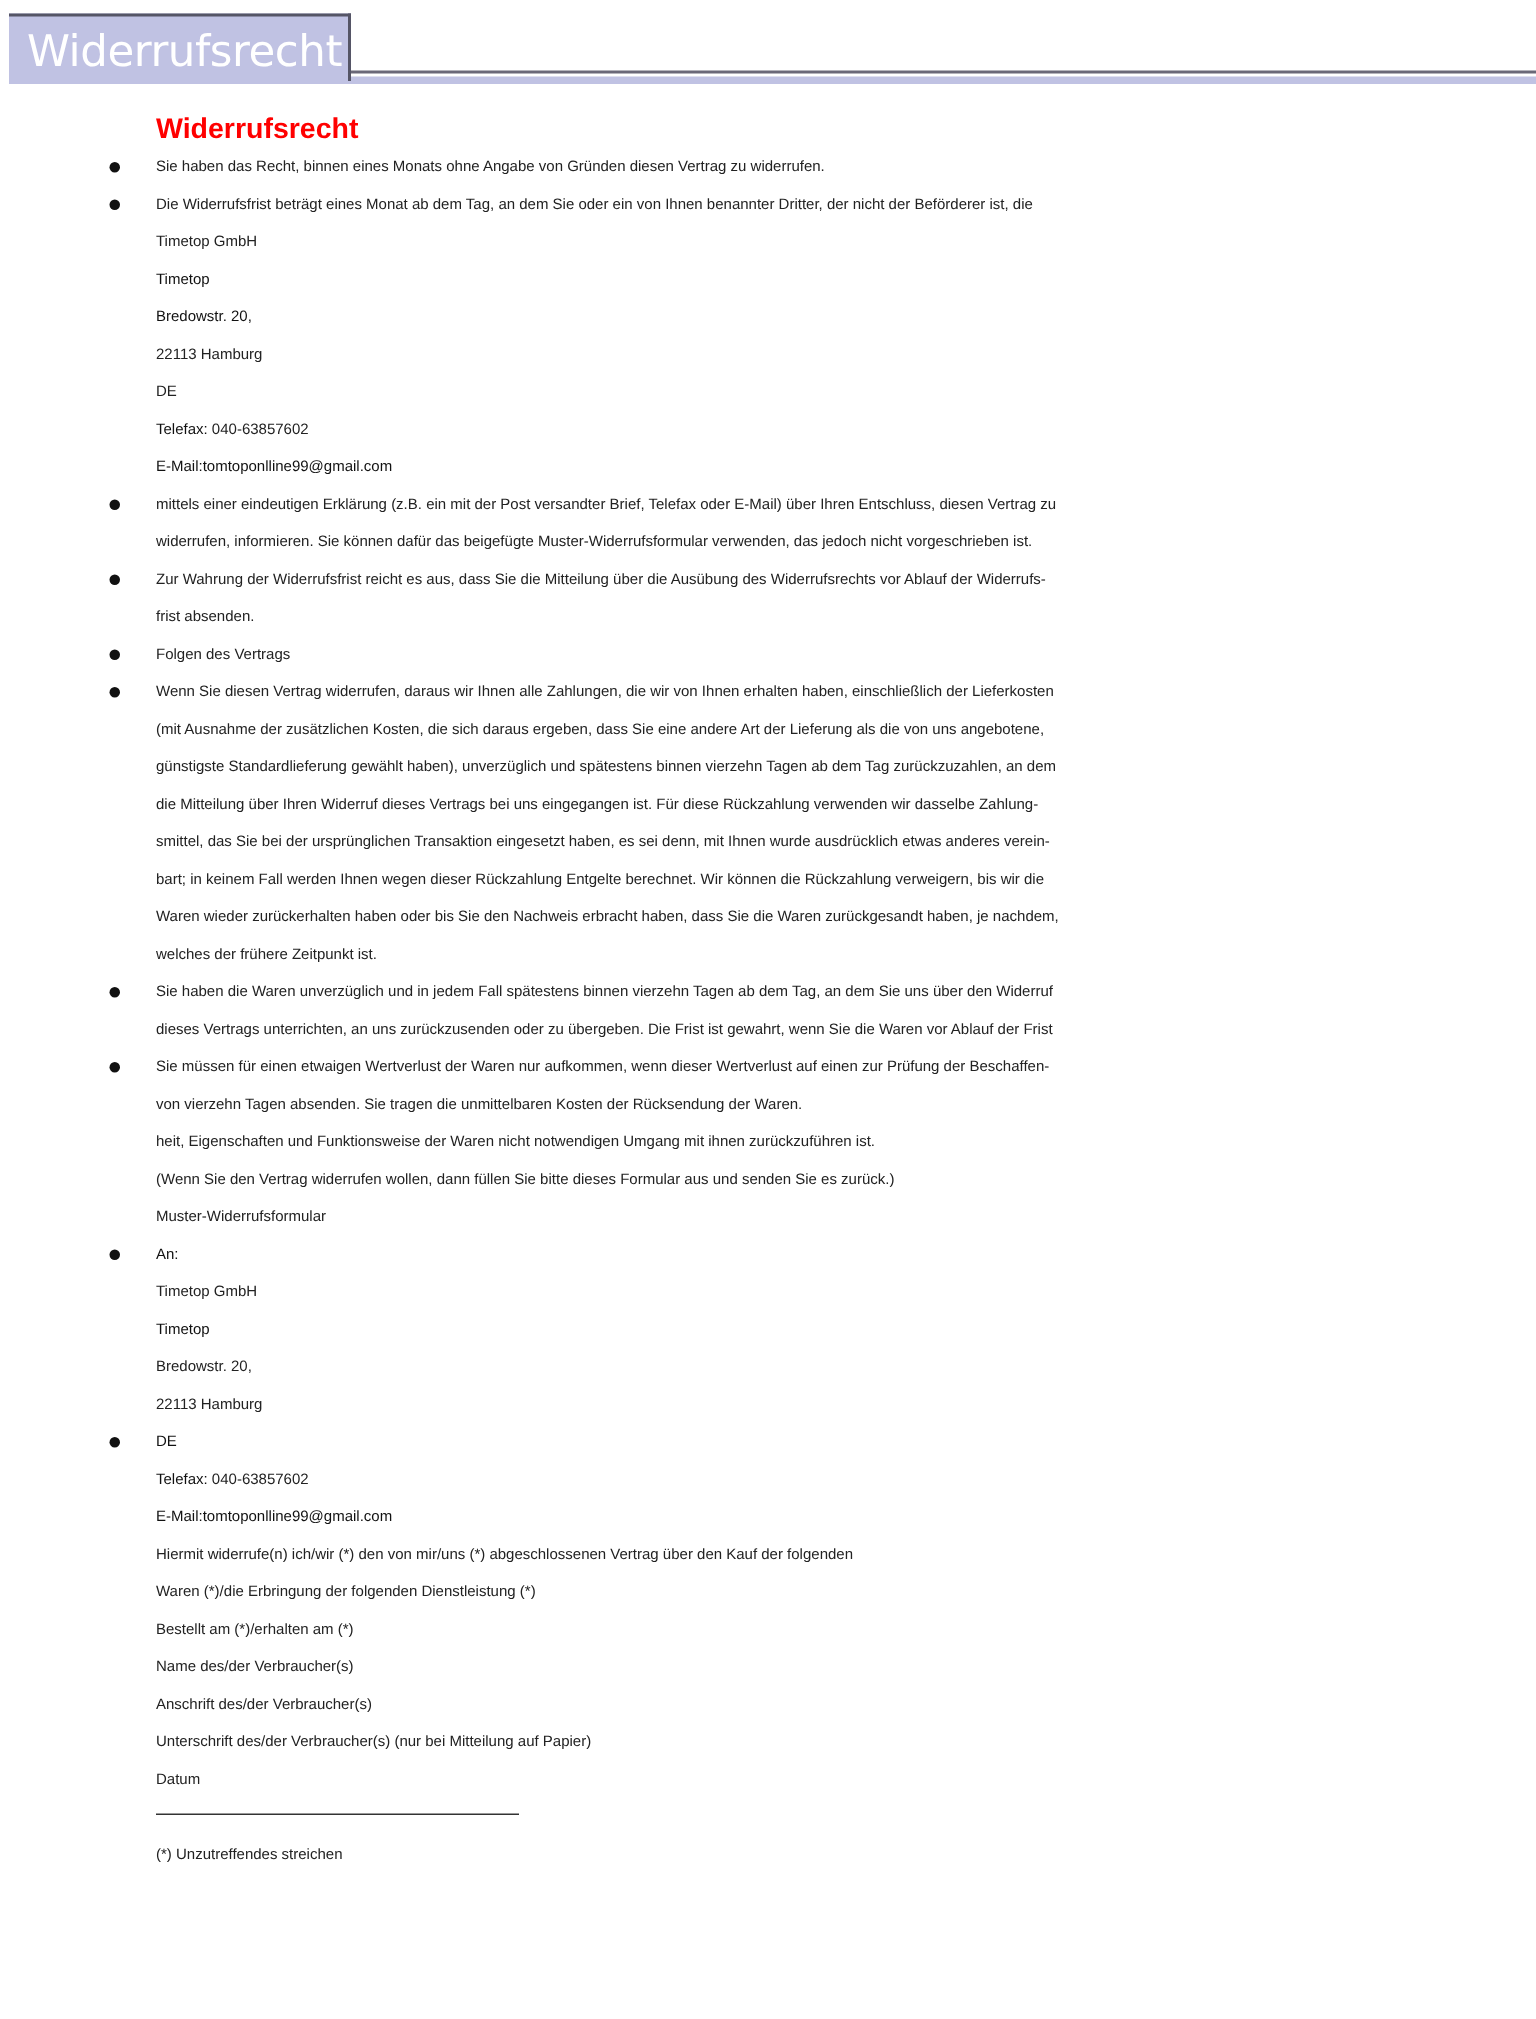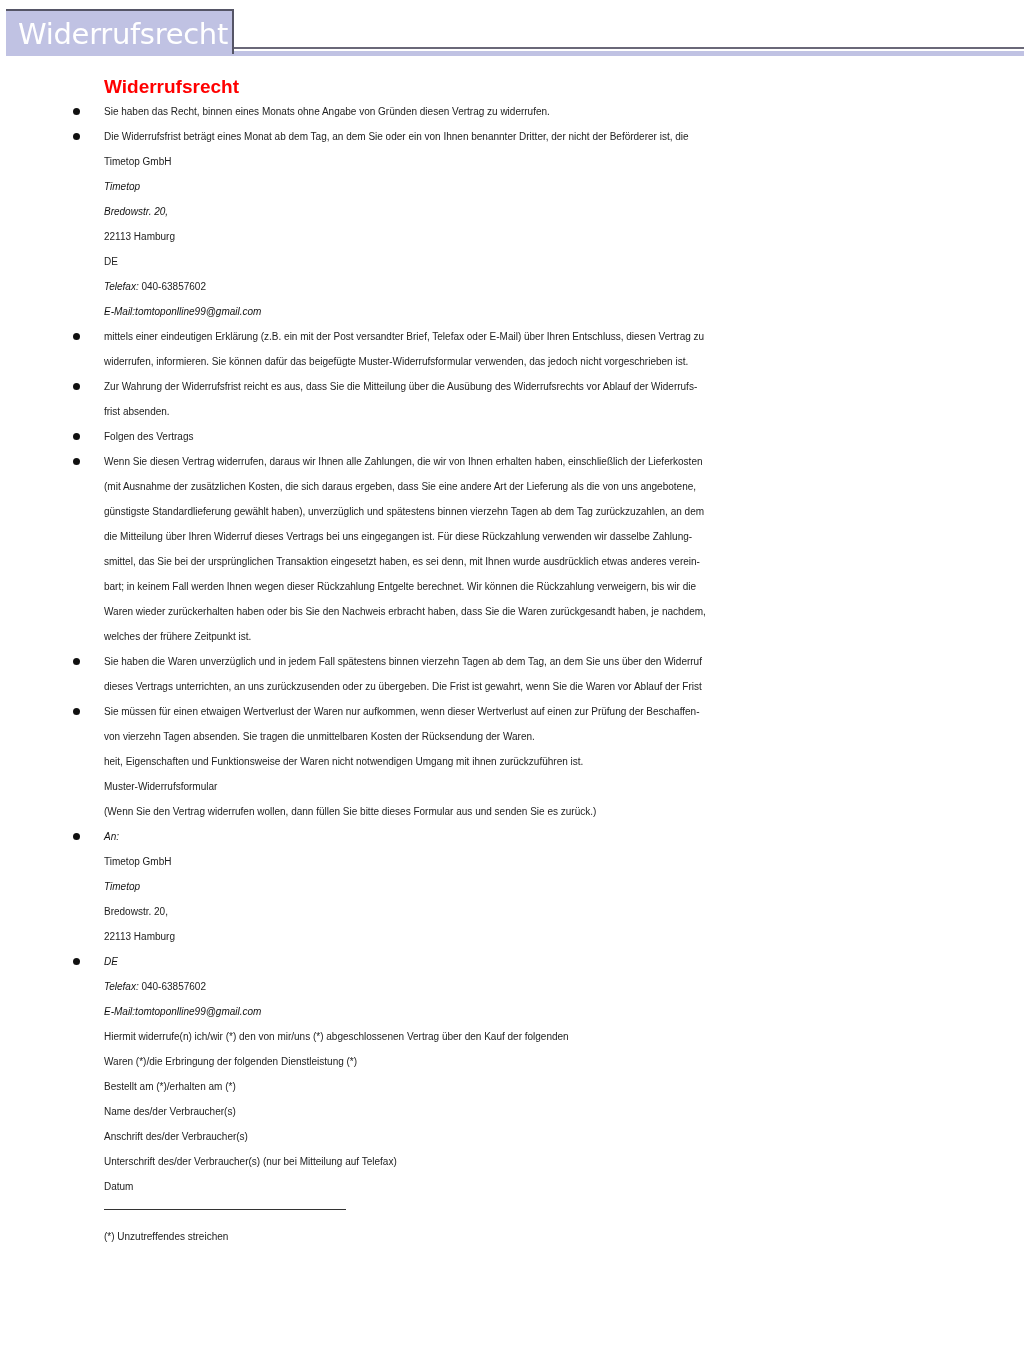--- a/index.html
+++ b/index.html
@@ -13,21 +13,21 @@
   .tab-label { position: absolute; left: 12px; top: 6px; font-size: 29px; color: #ffffff;
                font-family: "DejaVu Sans", sans-serif; letter-spacing: -0.3px; }
   .rule-dark { position: absolute; left: 232px; top: 47px; right: 0; height: 2px; background: #6a6878; }
   .rule-light { position: absolute; left: 6px; top: 51px; right: 0; height: 5px; background: #c0c2e3; }
 
   .content { position: absolute; left: 104px; top: 75px; width: 860px; }
   .title { font-size: 19px; font-weight: bold; color: #ff0000; line-height: 24px; margin: 0 0 0 0; }
   .line { position: relative; font-size: 10px; line-height: 25px; white-space: nowrap; }
   .bullet::before { content: ""; position: absolute; left: -31px; top: 9px; width: 7px; height: 7px;
                     border-radius: 50%; background: #111111; }
-  .bold { color: #111111; font-style: italic; }
+  .bold { color: #111111; }
   .sign-line { font-size: 14px; line-height: 25px; height: 25px; position: relative; }
   .sign-line span { position: absolute; left: 0; top: 10px; width: 242px; border-bottom: 1px solid #333; }
 </style>
 </head>
 <body>
 
 <div class="hdr">
   <div class="rule-dark"></div>
   <div class="rule-light"></div>
   <div class="tab">
@@ -58,35 +58,35 @@
       <div class="line">die Mitteilung über Ihren Widerruf dieses Vertrags bei uns eingegangen ist. Für diese Rückzahlung verwenden wir dasselbe Zahlung-</div>
       <div class="line">smittel, das Sie bei der ursprünglichen Transaktion eingesetzt haben, es sei denn, mit Ihnen wurde ausdrücklich etwas anderes verein-</div>
       <div class="line">bart; in keinem Fall werden Ihnen wegen dieser Rückzahlung Entgelte berechnet. Wir können die Rückzahlung verweigern, bis wir die</div>
       <div class="line">Waren wieder zurückerhalten haben oder bis Sie den Nachweis erbracht haben, dass Sie die Waren zurückgesandt haben, je nachdem,</div>
       <div class="line">welches der frühere Zeitpunkt ist.</div>
       <div class="line bullet">Sie haben die Waren unverzüglich und in jedem Fall spätestens binnen vierzehn Tagen ab dem Tag, an dem Sie uns über den Widerruf</div>
       <div class="line">dieses Vertrags unterrichten, an uns zurückzusenden oder zu übergeben. Die Frist ist gewahrt, wenn Sie die Waren vor Ablauf der Frist</div>
       <div class="line bullet">Sie müssen für einen etwaigen Wertverlust der Waren nur aufkommen, wenn dieser Wertverlust auf einen zur Prüfung der Beschaffen-</div>
       <div class="line">von vierzehn Tagen absenden. Sie tragen die unmittelbaren Kosten der Rücksendung der Waren.</div>
       <div class="line">heit, Eigenschaften und Funktionsweise der Waren nicht notwendigen Umgang mit ihnen zurückzuführen ist.</div>
+      <div class="line">(Wenn Sie den Vertrag widerrufen wollen, dann füllen Sie bitte dieses Formular aus und senden Sie es zurück.)</div>
       <div class="line">Muster-Widerrufsformular</div>
-      <div class="line">(Wenn Sie den Vertrag widerrufen wollen, dann füllen Sie bitte dieses Formular aus und senden Sie es zurück.)</div>
       <div class="line bullet bold">An:</div>
       <div class="line">Timetop GmbH</div>
       <div class="line bold">Timetop</div>
       <div class="line">Bredowstr. 20,</div>
       <div class="line">22113 Hamburg</div>
       <div class="line bullet bold">DE</div>
       <div class="line"><span class="bold">Telefax:</span><span> 040-63857602</span></div>
       <div class="line bold">E-Mail:tomtoponlline99@gmail.com</div>
       <div class="line">Hiermit widerrufe(n) ich/wir (*) den von mir/uns (*) abgeschlossenen Vertrag über den Kauf der folgenden</div>
       <div class="line">Waren (*)/die Erbringung der folgenden Dienstleistung (*)</div>
       <div class="line">Bestellt am (*)/erhalten am (*)</div>
       <div class="line">Name des/der Verbraucher(s)</div>
       <div class="line">Anschrift des/der Verbraucher(s)</div>
-      <div class="line">Unterschrift des/der Verbraucher(s) (nur bei Mitteilung auf Telefax)</div>
+      <div class="line">Unterschrift des/der Verbraucher(s) (nur bei Mitteilung auf Papier)</div>
       <div class="line">Datum</div>
     </div>
   <div class="sign-line">
       <span></span>
     </div>
   <div class="line">(*) Unzutreffendes streichen</div>
 </div>
 
 </body></html>

